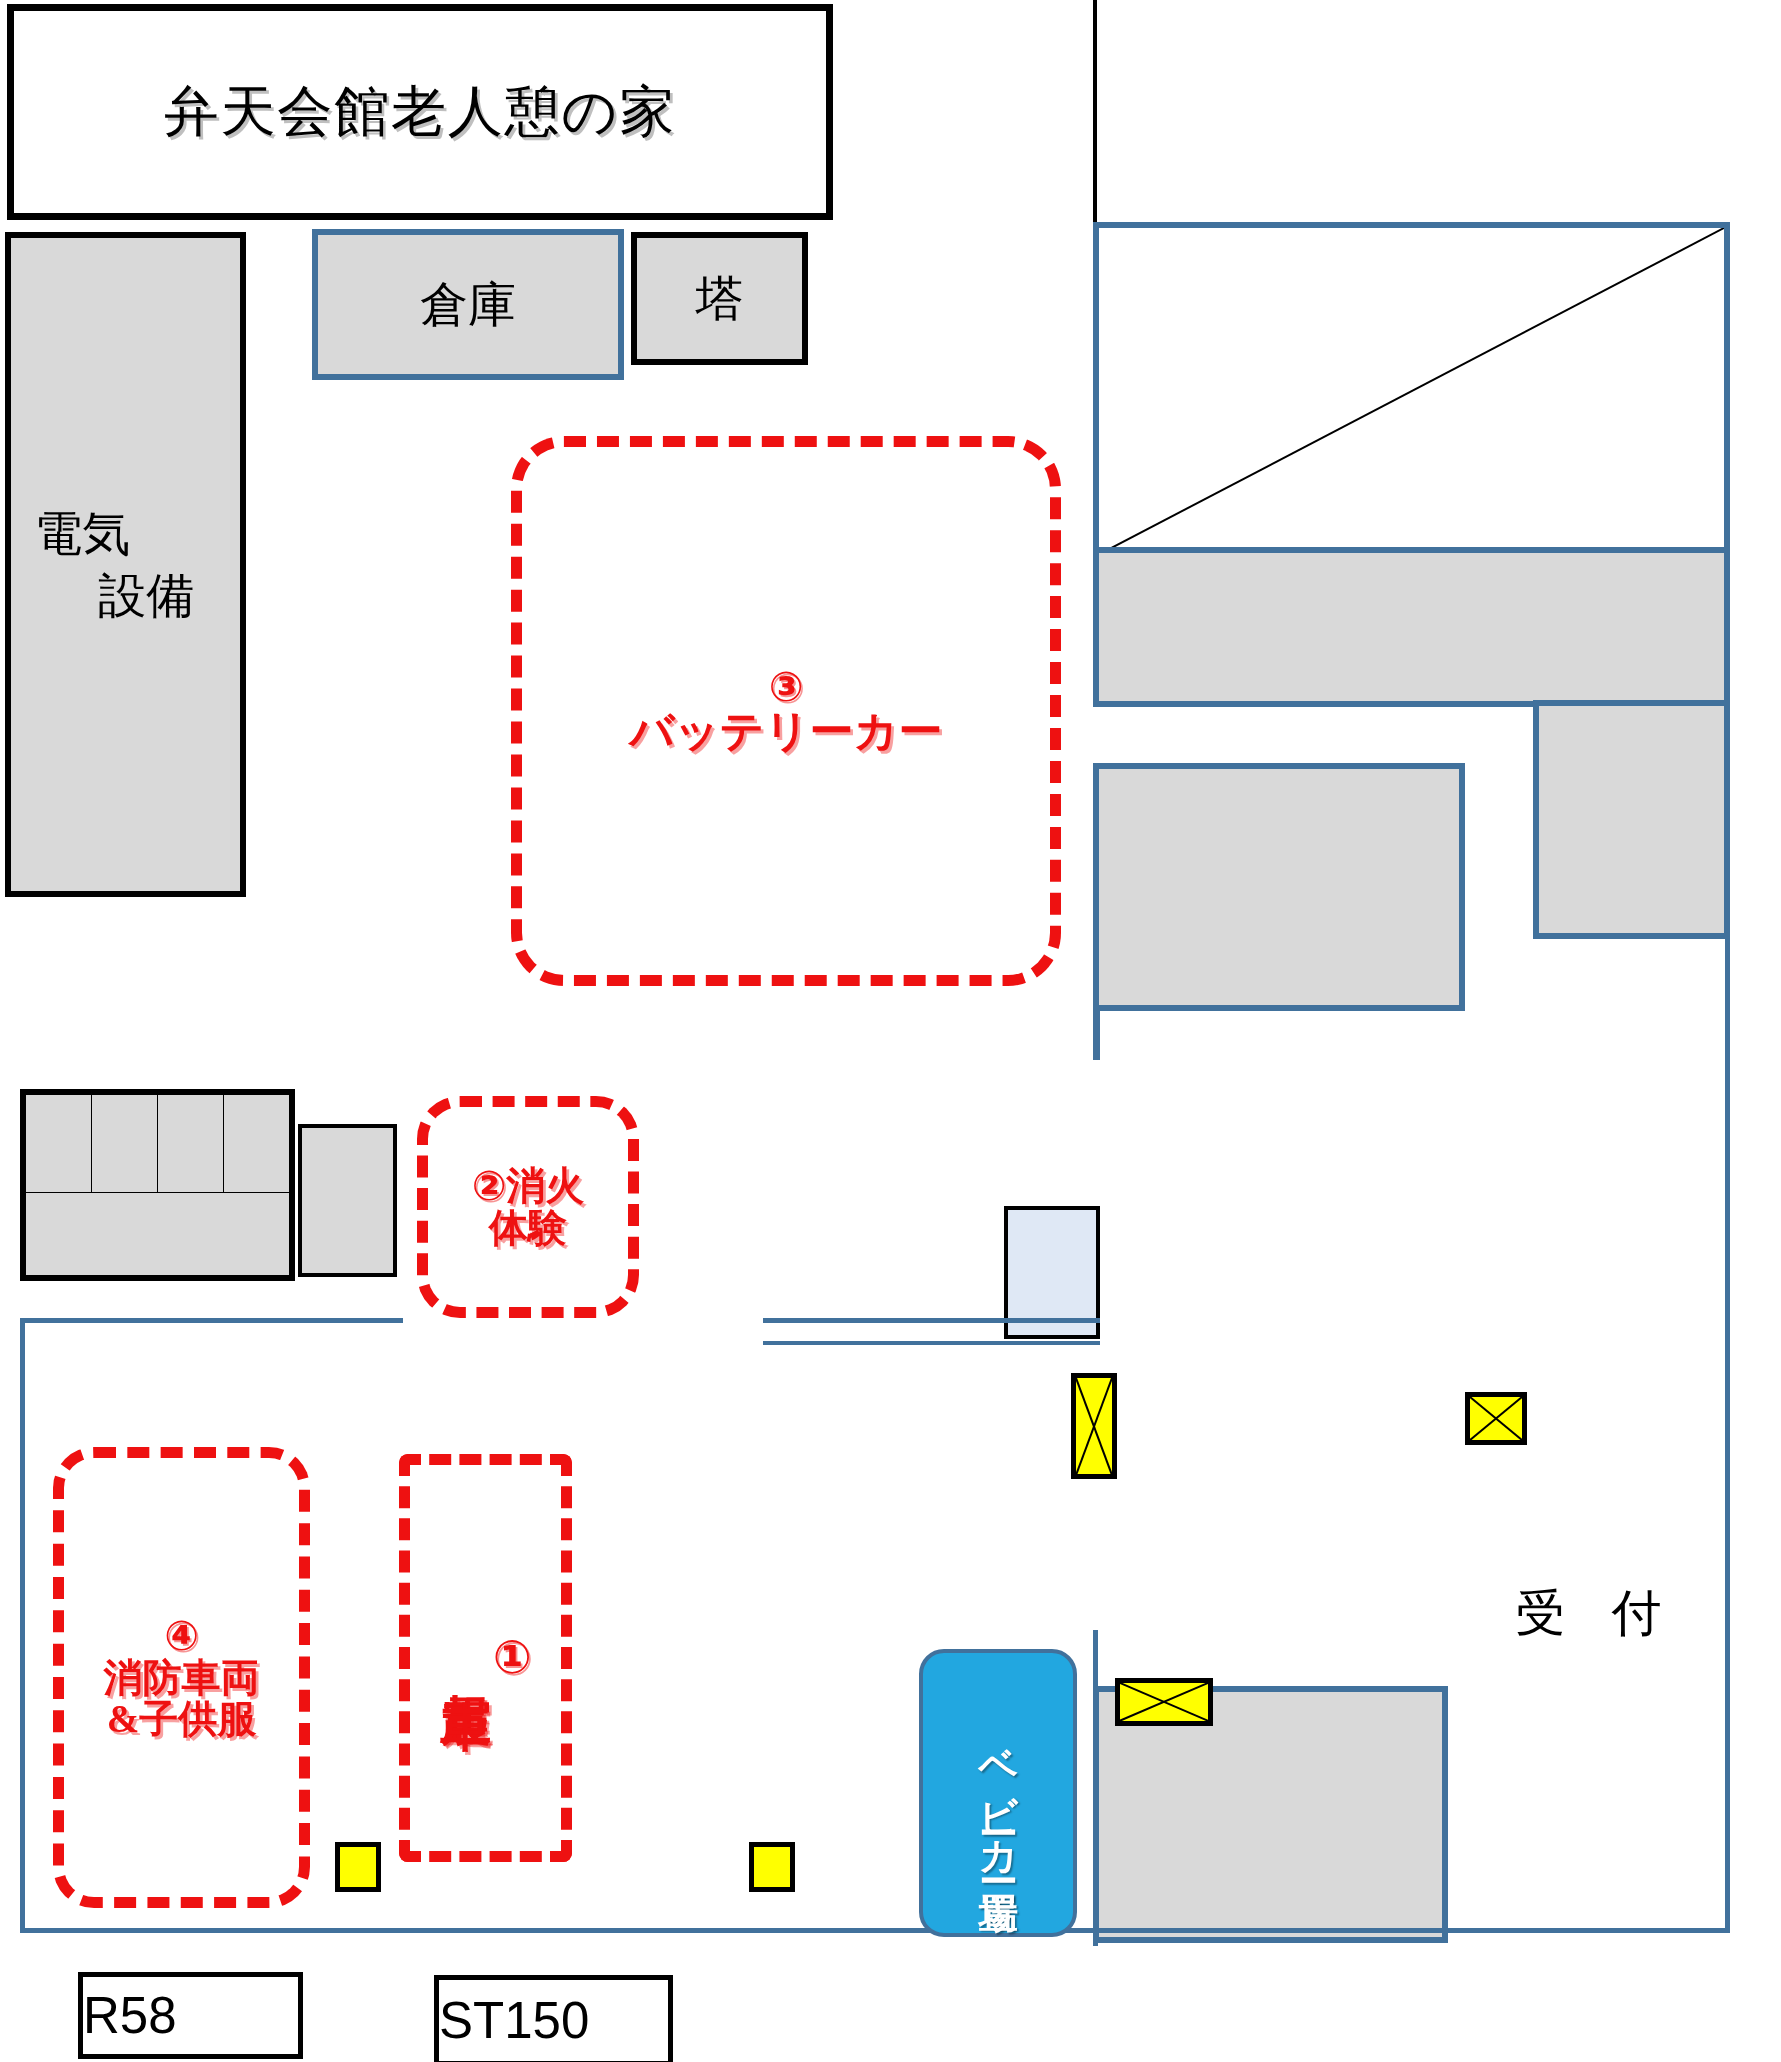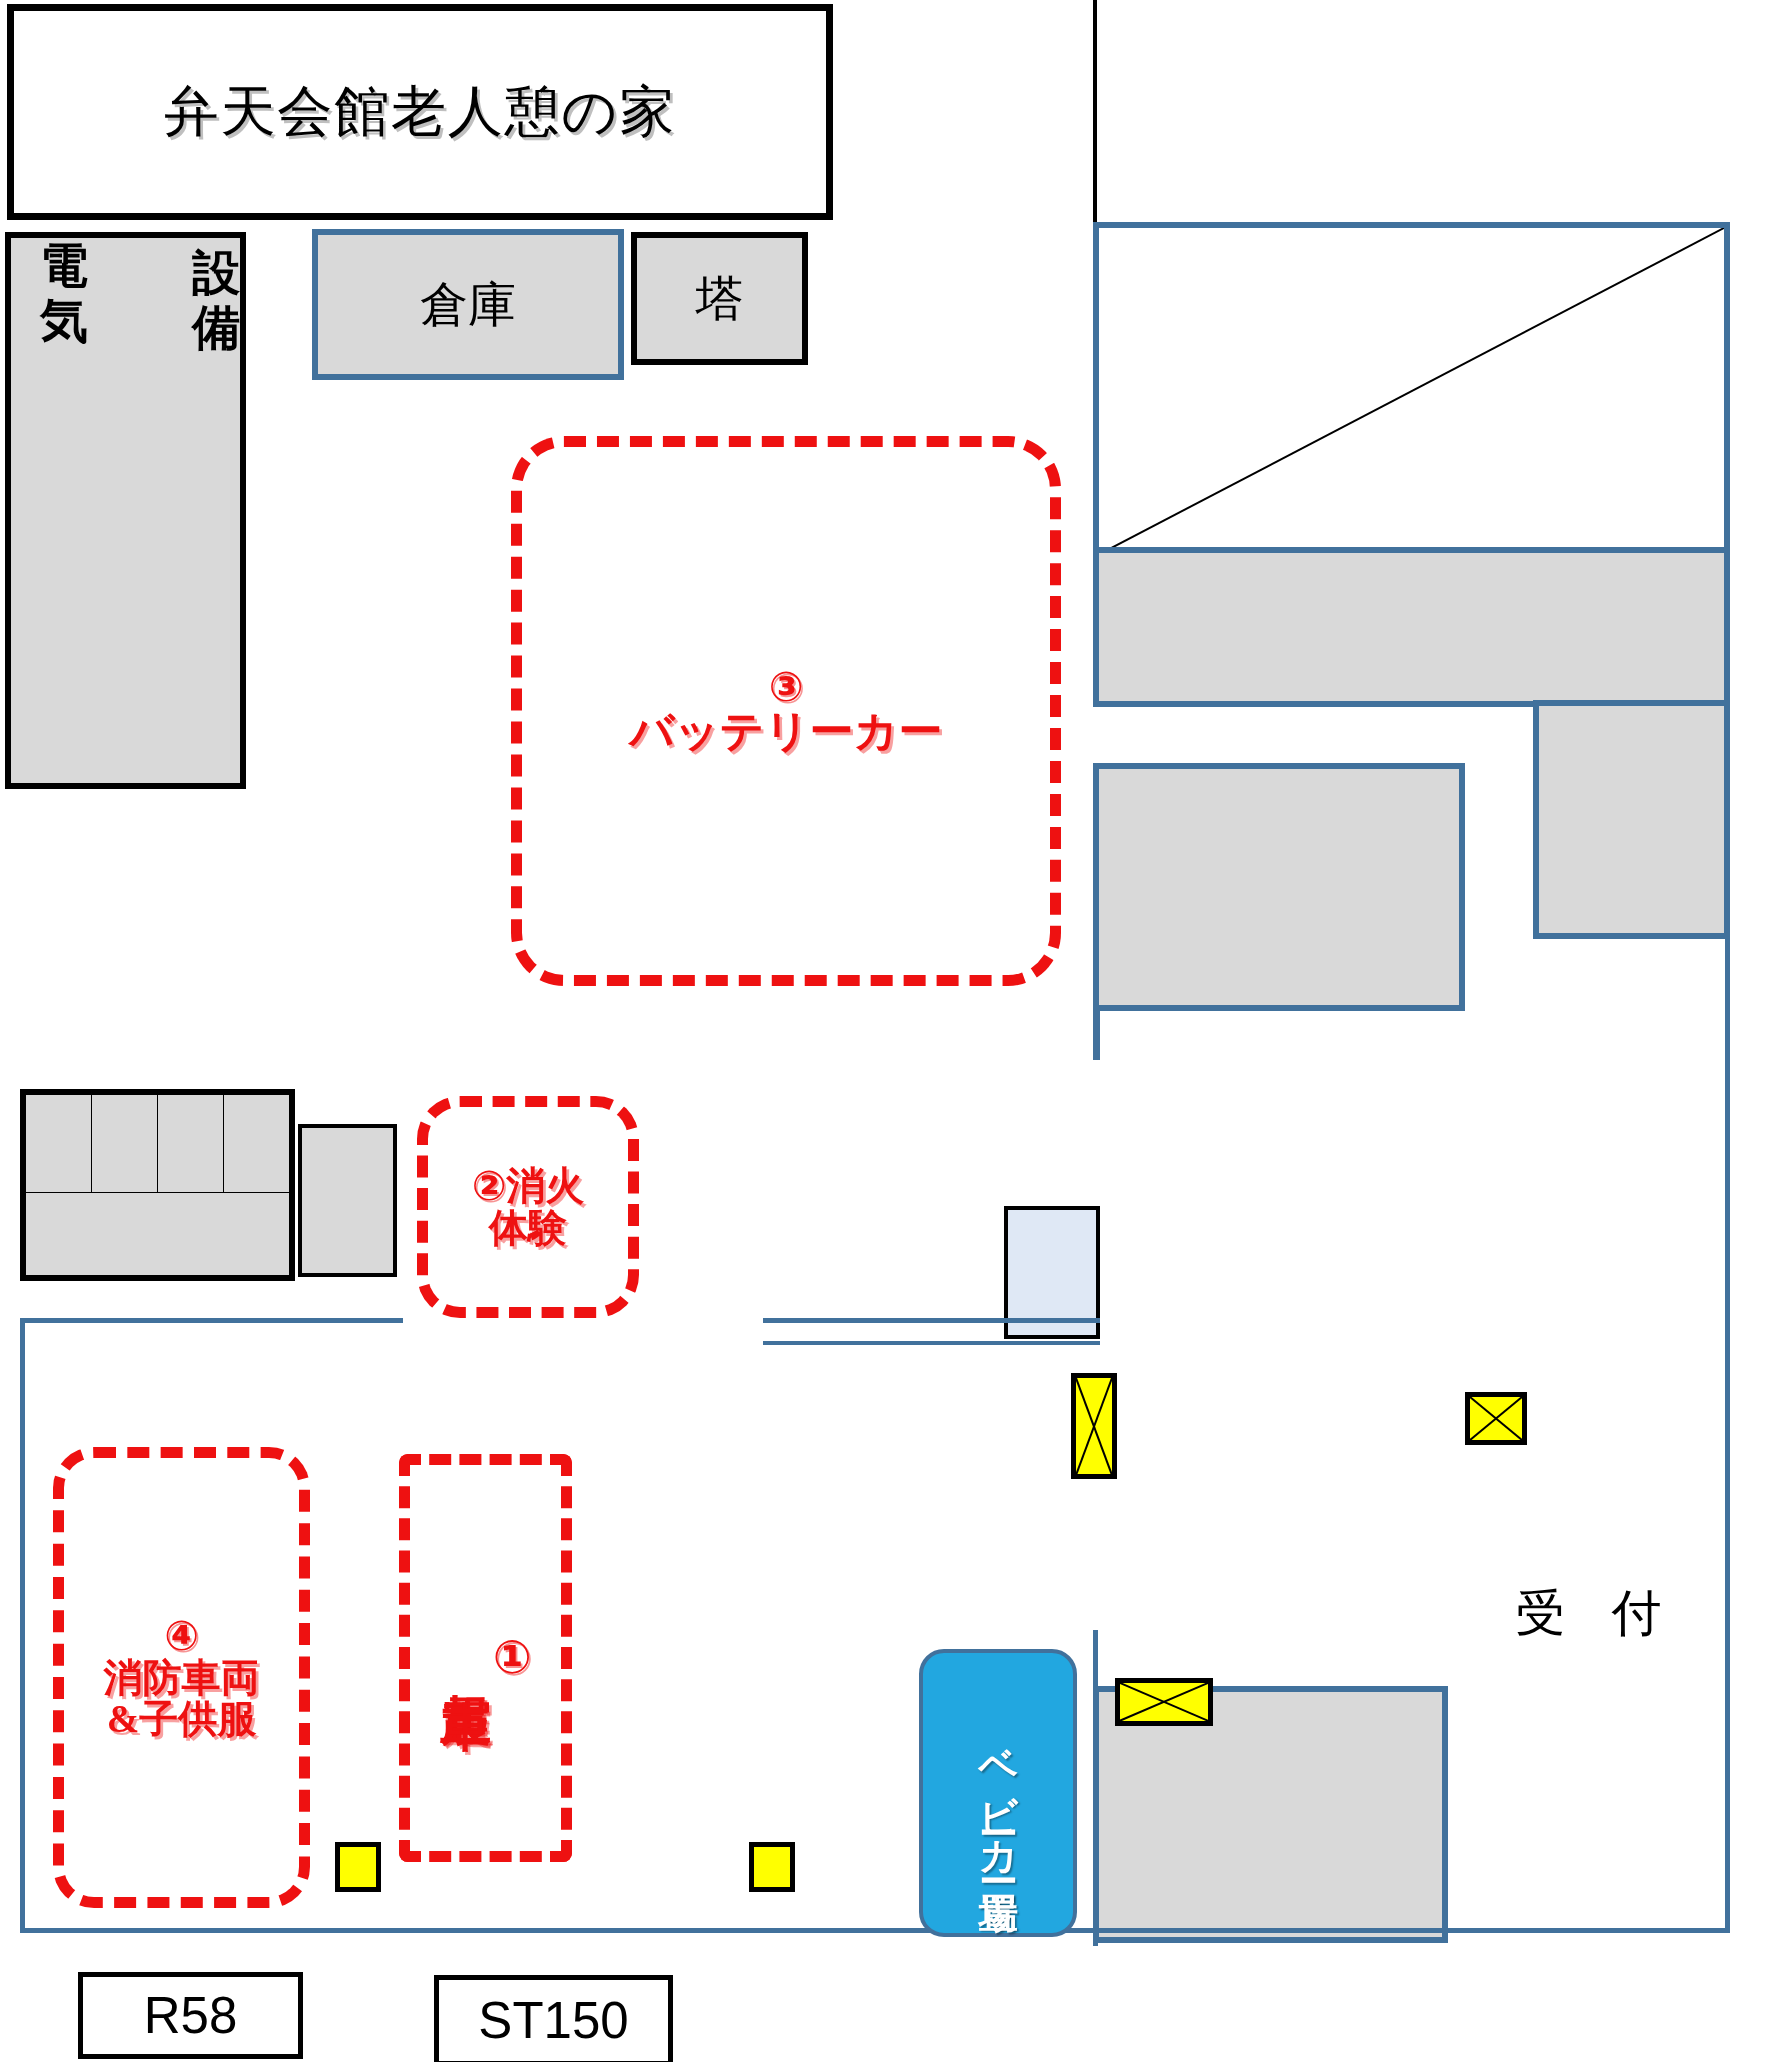--- a/index.html
+++ b/index.html
@@ -63,24 +63,23 @@
     font-weight: bold;
     color: #000000;
     letter-spacing: 0.9px;
     text-shadow: 4.4px 3.5px 0 #9a9a9a;
     font-family: "DejaVu Sans", sans-serif;
     transform: scaleX(1.04);
   }
 
   
   #denki {
-    left: 5.3px; top: 232px; width: 241px; height: 557px;
+    left: 5.3px; top: 232px; width: 241px; height: 665px;
     font-size: 48px;
-    flex-direction: row;
-    font-weight: bold;
+    flex-direction: column;
   }
   #denki .ln1 { align-self: flex-start; margin-left: 23px; }
   #denki .ln2 { align-self: flex-start; margin-left: 87px; margin-top: 7px; text-align: right; }
 
   #souko {
     left: 312px; top: 229px; width: 312px; height: 151px;
     font-size: 48px;
   }
   #tou {
     left: 631px; top: 232px; width: 177px; height: 133px;
@@ -247,21 +246,21 @@
     left: 1481px; top: 1578px; width: 231px; height: 71px;
     font-size: 50px;
     letter-spacing: 16px;
     color: #000000;
   }
 
   
   .codebox {
     border: 5.3px solid #000000;
     background: #ffffff;
-    display: flex; align-items: center; justify-content: center;
+    display: flex; align-items: center; justify-content: flex-start;
     font-size: 51px;
     color: #000000;
   }
   #code-r58  { left: 78px;  top: 1972px; width: 225px; height: 87px; }
   #code-st150{ left: 434px; top: 1975px; width: 239px; height: 91px; }
 </style>
 </head>
 <body>
 
 <div id="plan">

